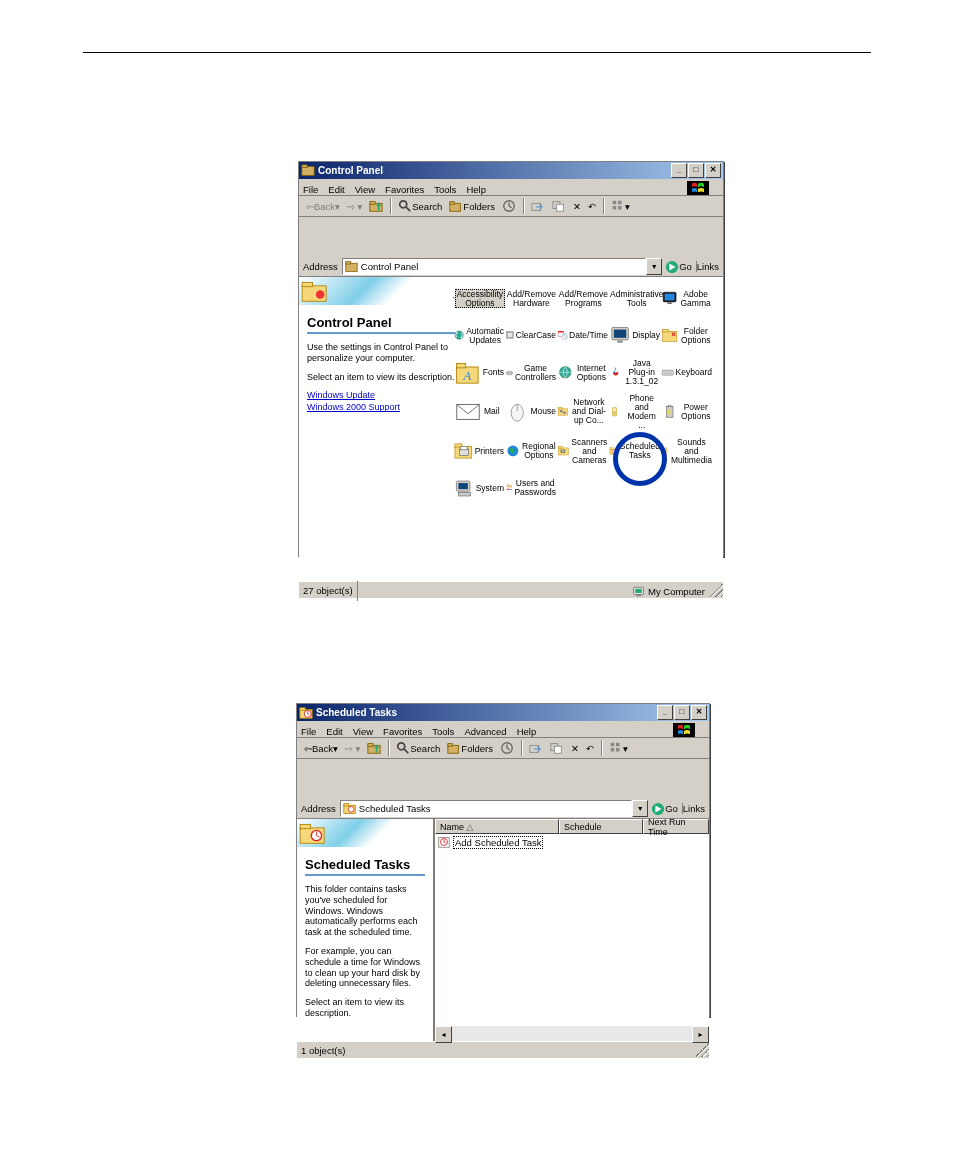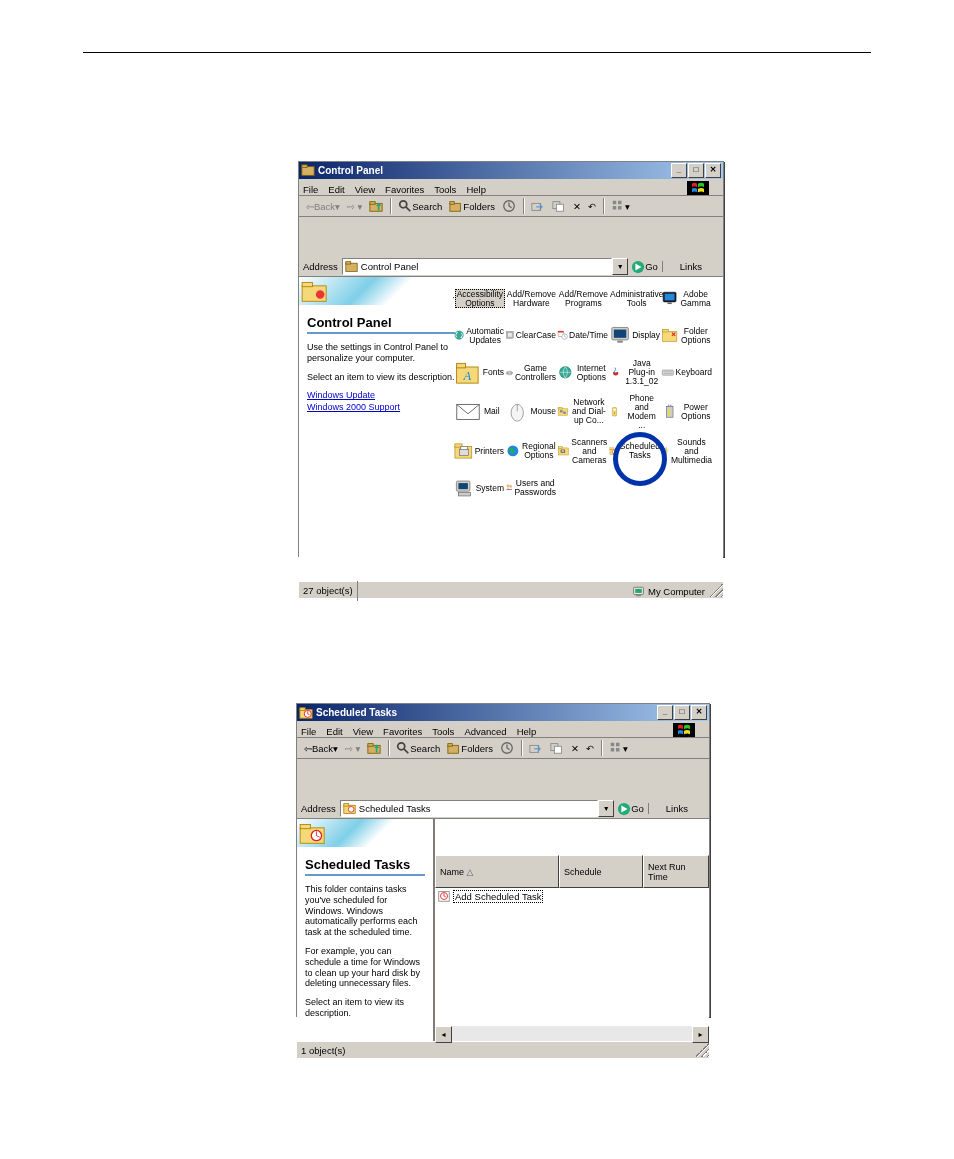--- a/index.html
+++ b/index.html
@@ -21,21 +21,21 @@
   .toolbar .sep { width:1px; height:16px; background:#808080; border-right:1px solid #fff; margin: 0 3px; }
   .toolbar .tbtn { display:inline-flex; align-items:center; padding: 1px 3px; margin-right:1px; }
   .toolbar .tbtn.disabled { color:#808080; }
   .toolbar svg, .toolbar .glyph { width:14px; height:14px; }
   .addrbar { height: 19px; background: #d4d0c8; display:flex; align-items:center; padding: 0 4px; border-bottom: 1px solid #808080; font-size:9.5px;margin-top:40px; }
   .addrbar .label { margin-right:4px; }
   .addrbar .addrfield { flex:1; height:15px; background:#fff; border:1px solid #808080; border-right-color:#fff; border-bottom-color:#fff; display:flex; align-items:center; padding:0 2px; }
   .addrbar .addrfield .afi { width:13px;height:13px;margin-right:3px;display:inline-flex;align-items:center;justify-content:center; }
   .addrbar .dropbtn { width:14px;height:15px;background:#d4d0c8;border:1px solid #fff;border-right-color:#404040;border-bottom-color:#404040;display:flex;align-items:center;justify-content:center;font-size:7px; }
   .addrbar .gobtn { margin-left:3px; display:flex; align-items:center; }
-  .addrbar .linksbtn { margin-left:4px; padding:0 17px; border-left:1px solid #808080;text-align:center; }
+  .addrbar .linksbtn { margin-left:4px; padding:0 0; border-left:1px solid #808080;text-align:center; }
 
   .client { position:relative; background:#fff; }
   
   .infopanel { position:absolute; left:0; top:0; width:148px; padding:4px 8px 8px 8px; font-size:9px; }
   .infopanel .header-art { height:34px; position:relative; margin:-4px -8px 0 -8px; overflow:hidden; }
   .infopanel .header-art .swoosh { position:absolute; left:0; right:0; top:0; height:28px; background:linear-gradient(135deg,#fff 0%,#7fcfe8 40%,#fff 60%); }
   .infopanel .header-art .foldericon { position:absolute; left:2px; top:2px; width:28px; height:24px; }
   .infopanel h2 { font-size:13px; font-weight:bold; margin:4px 0 2px 0; }
   .infopanel .divider { height:2px; background:#6699cc; margin-bottom:8px; }
   .infopanel p { margin:0 0 8px 0; line-height:1.2; }
@@ -55,21 +55,21 @@
   .statusbar .cell:first-child { flex:0 0 auto; }
   .statusbar .spacer { flex:1; border-right:1px solid #808080; }
   .statusbar .loc { padding:0 4px; display:flex; align-items:flex-end; }
   .statusbar .loc svg { margin-right:3px; }
   .statusbar .grip { width:14px; height:14px; background:
     linear-gradient(135deg, transparent 0 50%, #808080 50% 55%, #fff 55% 60%, transparent 60% 70%, #808080 70% 75%, #fff 75% 80%, transparent 80% 90%, #808080 90% 95%, #fff 95% 100%);
     margin-left:auto; }
 
   
   .listview { position:absolute; left:136px; top:0; right:0; bottom:0; background:#fff; border-left:2px inset #d4d0c8; font-size:9.5px; }
-  .listview .colheaders { display:flex; height:33px;margin-top:36px; }
+  .listview .colheaders { display:flex; height:15px; }
   .listview .colheaders .col { background:#d4d0c8; border:1px solid #fff; border-right-color:#404040; border-bottom-color:#404040; padding:0 4px; font-size:9px; display:flex; align-items:center; }
   .listview .row { display:flex; align-items:flex-end; padding:1px 2px; }
   .listview .row .ricon { width:14px;height:14px;margin-right:2px;display:inline-flex;align-items:center;justify-content:center; }
   .listview .row .rtxt.selected { border:1px dotted #000; padding:0 1px; }
   .listview .hscroll { position:absolute; left:0; right:0; bottom:0; height:15px; background:#d4d0c8; display:flex; }
   .listview .hscroll .arrow { width:15px;height:15px;background:#d4d0c8;border:1px solid #fff;border-right-color:#404040;border-bottom-color:#404040;display:flex;align-items:center;justify-content:center;font-size:8px; }
   .listview .hscroll .track { flex:1; background:#e8e8e8; }
 
   
   .infopanel.st { width:120px; }

